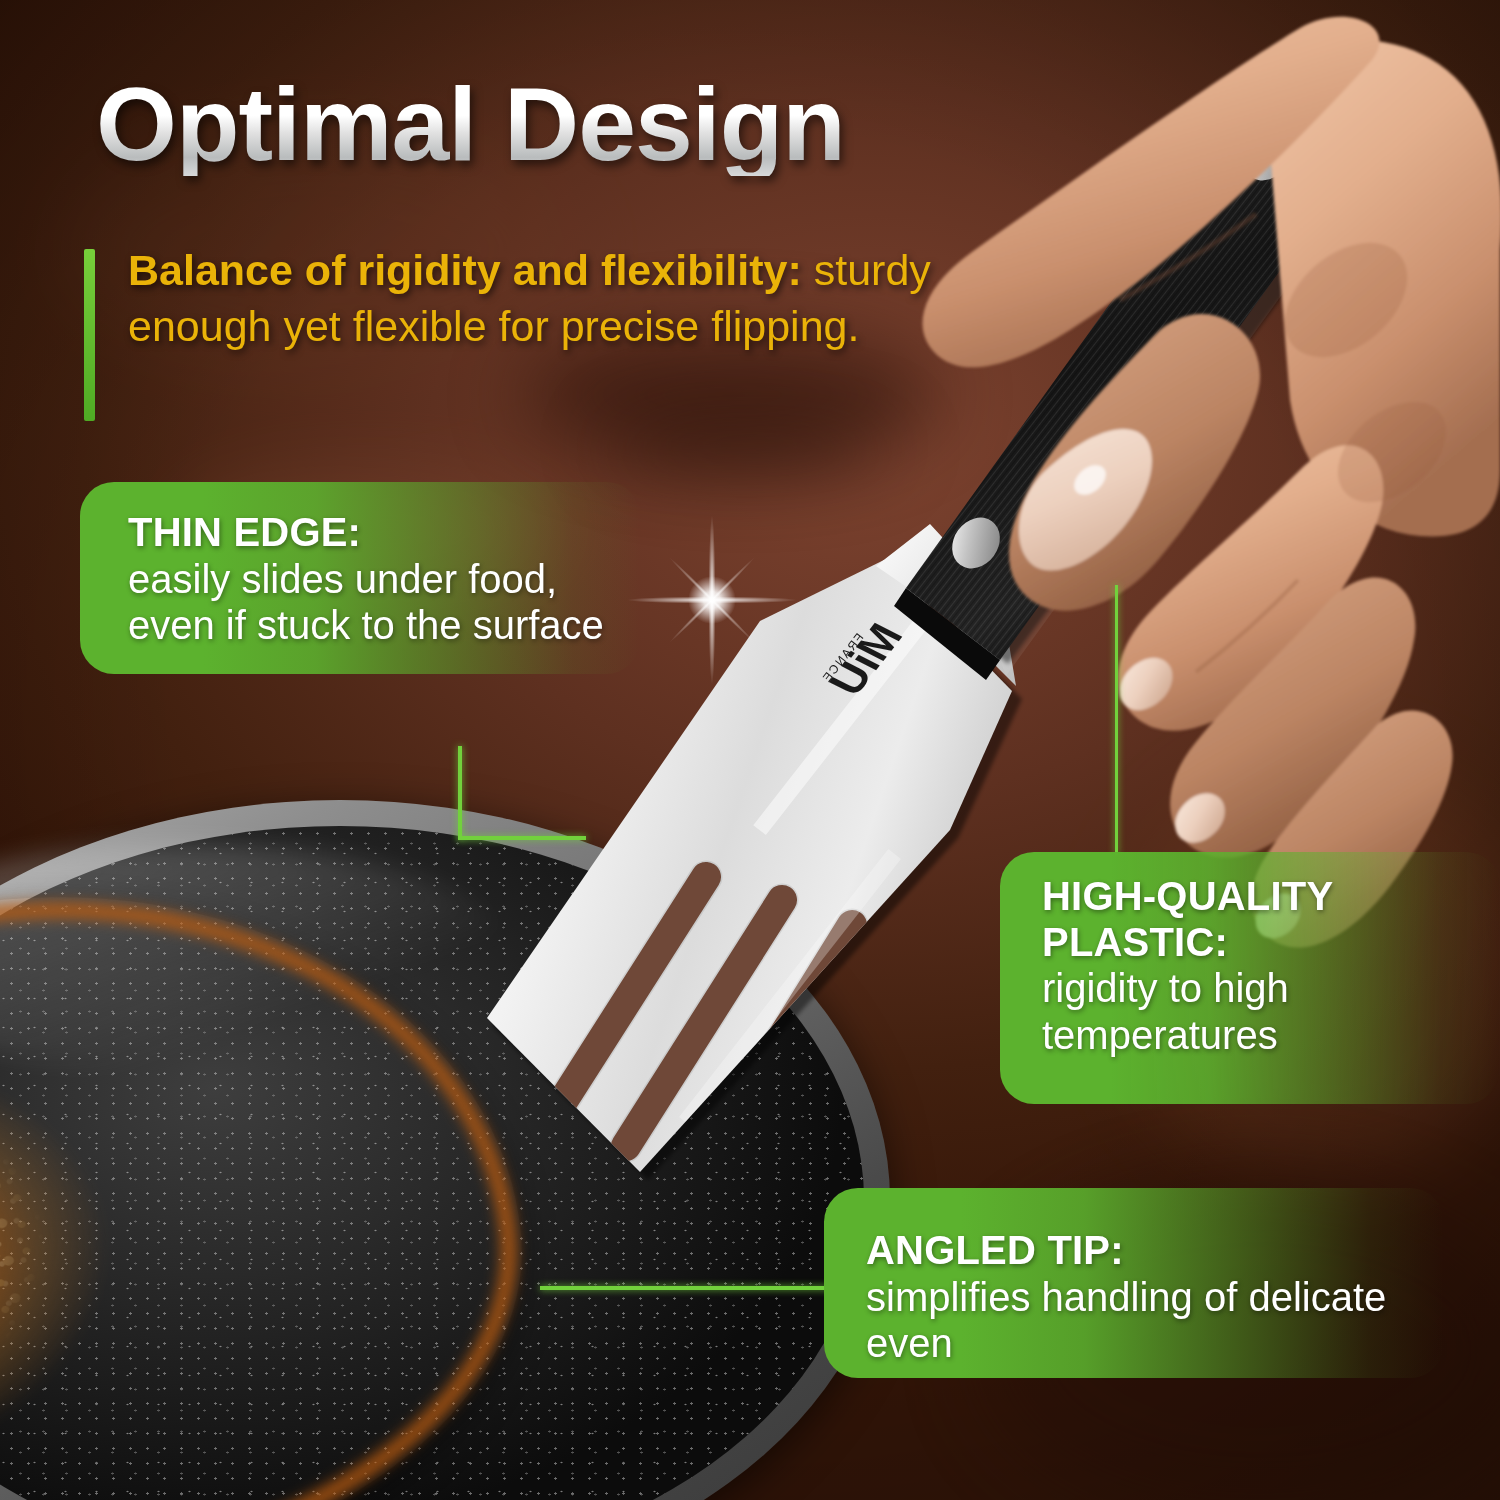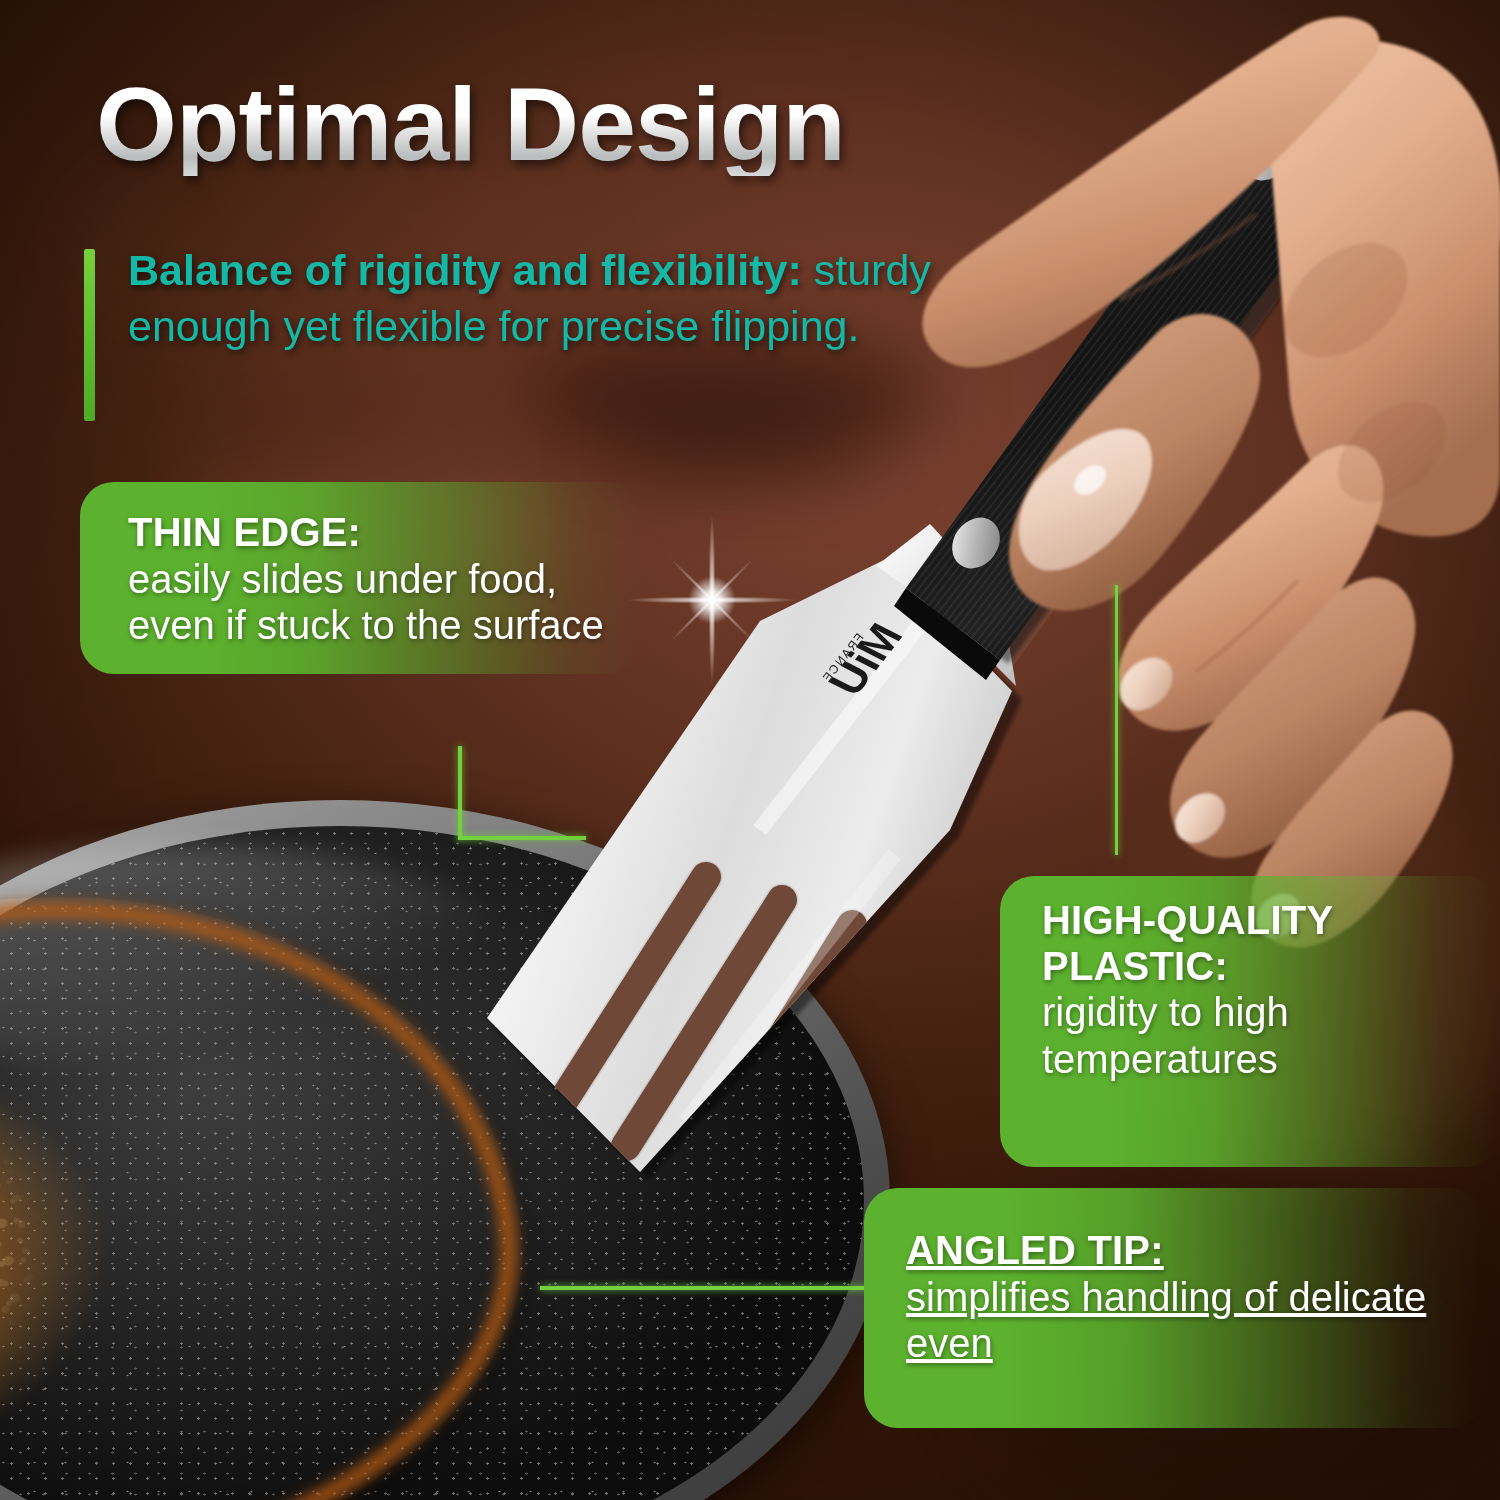--- a/index.html
+++ b/index.html
@@ -165,21 +165,21 @@
   
   .subhead { position: absolute; left: 84px; top: 243px; width: 900px; }
   .subhead-bar {
     position: absolute; left: 0; top: 6px;
     width: 11px; height: 172px;
     background: linear-gradient(180deg, #77cf3a 0%, #4faa24 100%);
     border-radius: 2px;
   }
   .subhead-text {
     margin-left: 44px;
-    color: #14b8a6;
+    color: #eab308;
     font-size: 43px;
     line-height: 1.30;
     text-shadow: 2px 3px 7px rgba(0,0,0,.62);
   }
   .subhead-text b { font-weight: bold; }
   .subhead-text span { font-weight: normal; }
 
   
   .card {
     position: absolute;
@@ -208,24 +208,24 @@
   }
   .card .bdy {
     font-size: 40px;
     line-height: 1.17;
     font-weight: normal;
   }
 
   #card-thin-edge { left: 80px; top: 482px; width: 560px; height: 192px; }
   #card-thin-edge .card-inner { padding: 28px 0 0 48px; }
 
-  #card-plastic { left: 1000px; top: 876px; width: 500px; height: 291px; border-radius: 27px; }
+  #card-plastic { left: 1000px; top: 852px; width: 500px; height: 252px; border-radius: 27px; }
   #card-plastic .card-inner { padding: 22px 0 0 42px; }
 
-  #card-angled { left: 864px; top: 1188px; width: 620px; height: 240px; text-decoration: underline; }
+  #card-angled { left: 824px; top: 1188px; width: 620px; height: 190px; }
   #card-angled .card-inner { padding: 40px 0 0 42px; }
 
   
   .leader { position: absolute; background: #72d13c; box-shadow: 0 0 7px rgba(114,209,60,.85); }
   #leader-thin-v { left: 458px; top: 746px; width: 4px; height: 94px; }
   #leader-thin-h { left: 458px; top: 836px; width: 128px; height: 4px; }
   #leader-plastic { left: 1115px; top: 585px; width: 3px; height: 270px; }
   #leader-angled { left: 540px; top: 1286px; width: 340px; height: 4px; }
 </style>
 </head>

